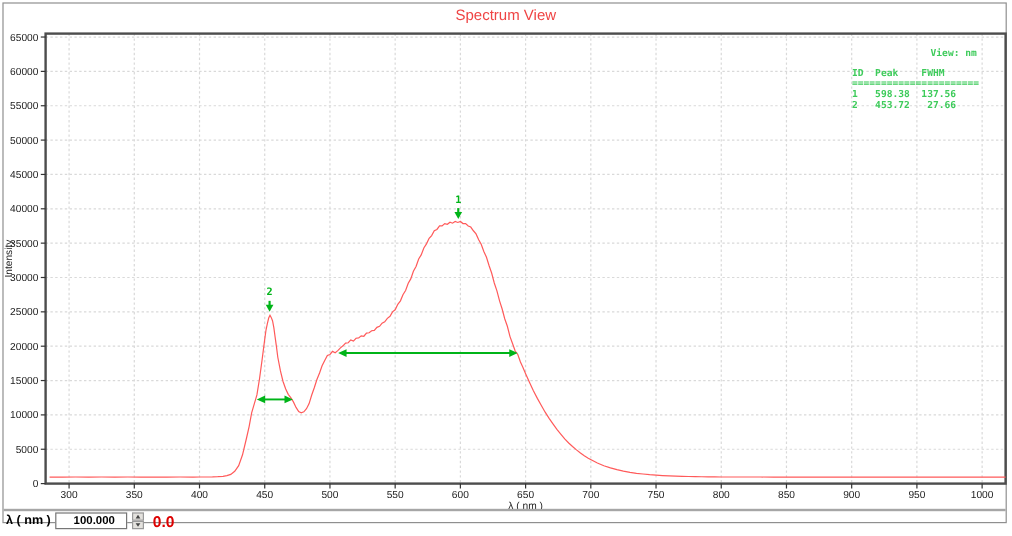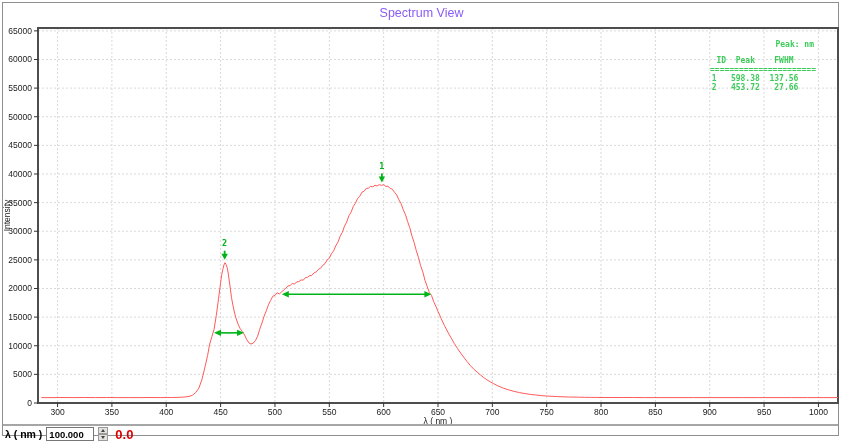--- a/index.html
+++ b/index.html
@@ -1,33 +1,33 @@
 <!DOCTYPE html>
 <html><head>
 <meta charset="utf-8">
 <style>
   html,body{margin:0;padding:0;background:#fff;}
   body{width:843px;height:447px;position:relative;overflow:hidden;
        font-family:"Liberation Sans",sans-serif;}
   .window{position:absolute;left:2px;top:2px;width:837px;height:434px;
           border:1px solid #8f8f8f;background:#ffffff;box-sizing:border-box;}
   .title{position:absolute;left:0;top:6px;width:843px;text-align:center;
-         font-size:12.5px;color:#8b5cf6;}
+         font-size:12.5px;color:#ef4444;}
   #plot-svg{position:absolute;left:0;top:0;pointer-events:none;}
   .plot-hit{position:absolute;left:38px;top:28px;width:800px;height:375px;}
   .legend{position:absolute;left:700px;top:40px;width:118px;
           font-family:"DejaVu Sans Mono",monospace;font-size:8px;font-weight:bold;}
   .legend .unit{text-align:right;padding-right:4px;}
-  .legend pre{margin:7px 18px 0 10px;font:inherit;line-height:9px;white-space:pre;text-align:center;}
+  .legend pre{margin:7px 18px 0 10px;font:inherit;line-height:9px;white-space:pre;}
   .divider{position:absolute;left:3px;top:424px;width:835px;height:2px;background:#a6a6a6;}
   .toolbar{position:absolute;left:5px;top:427px;height:14px;display:flex;
            align-items:center;gap:4px;font-size:10.5px;}
   .toolbar .lbl{font-weight:bold;color:#000;}
   .toolbar input{width:44px;height:12px;border:1px solid #767676;font-family:"Liberation Sans",sans-serif;
-                 font-size:9.5px;font-weight:bold;padding:0 0 0 2px;margin:0;}
+                 font-size:9.5px;font-weight:bold;padding:0 0 0 14px;margin:0;}
   .spinner{display:flex;flex-direction:column;width:10px;height:14px;}
   .spinner div{flex:1;background:#e4e2de;border:1px solid #9a9a9a;display:flex;
                align-items:center;justify-content:center;padding:0;box-sizing:border-box;}
   .tri-up{width:0;height:0;border-left:2.5px solid transparent;border-right:2.5px solid transparent;
           border-bottom:3.5px solid #444;}
   .tri-dn{width:0;height:0;border-left:2.5px solid transparent;border-right:2.5px solid transparent;
           border-top:3.5px solid #444;}
   .status{font-weight:bold;font-size:13px;margin-left:3px;}
 </style>
 </head>
@@ -137,21 +137,21 @@
     <text x="381.89130434782606" y="168.83969465648855" text-anchor="middle" font-size="8.5" fill="#00b418" font-family="DejaVu Sans Mono, monospace" font-weight="bold">1</text>
     <line x1="381.89130434782606" y1="173.4198473282443" x2="381.89130434782606" y2="178.58015267175574" stroke="#00b418" stroke-width="1.8"></line>
     <polygon points="381.89130434782606,182.58015267175574 378.6913043478261,176.58015267175574 385.09130434782605,176.58015267175574" fill="#00b418"></polygon>
     <text x="224.65217391304353" y="246.12977099236642" text-anchor="middle" font-size="8.5" fill="#00b418" font-family="DejaVu Sans Mono, monospace" font-weight="bold">2</text>
     <line x1="224.65217391304353" y1="250.70992366412213" x2="224.65217391304353" y2="255.8702290076336" stroke="#00b418" stroke-width="1.8"></line>
     <polygon points="224.65217391304353,259.8702290076336 221.45217391304354,253.8702290076336 227.85217391304352,253.8702290076336" fill="#00b418"></polygon>
   </svg>
 <div class="plot-hit"></div>
 
 <div class="legend" style="color: rgb(61, 203, 90);">
-  <div class="unit">Peak: nm</div>
+  <div class="unit">View: nm</div>
   <pre id="peaks-pre">ID  Peak    FWHM
 ======================
 1   598.38  137.56
 2   453.72   27.66</pre>
 </div>
 
 <div class="divider"></div>
 
 <div class="toolbar">
   <span class="lbl">λ ( nm )</span>

